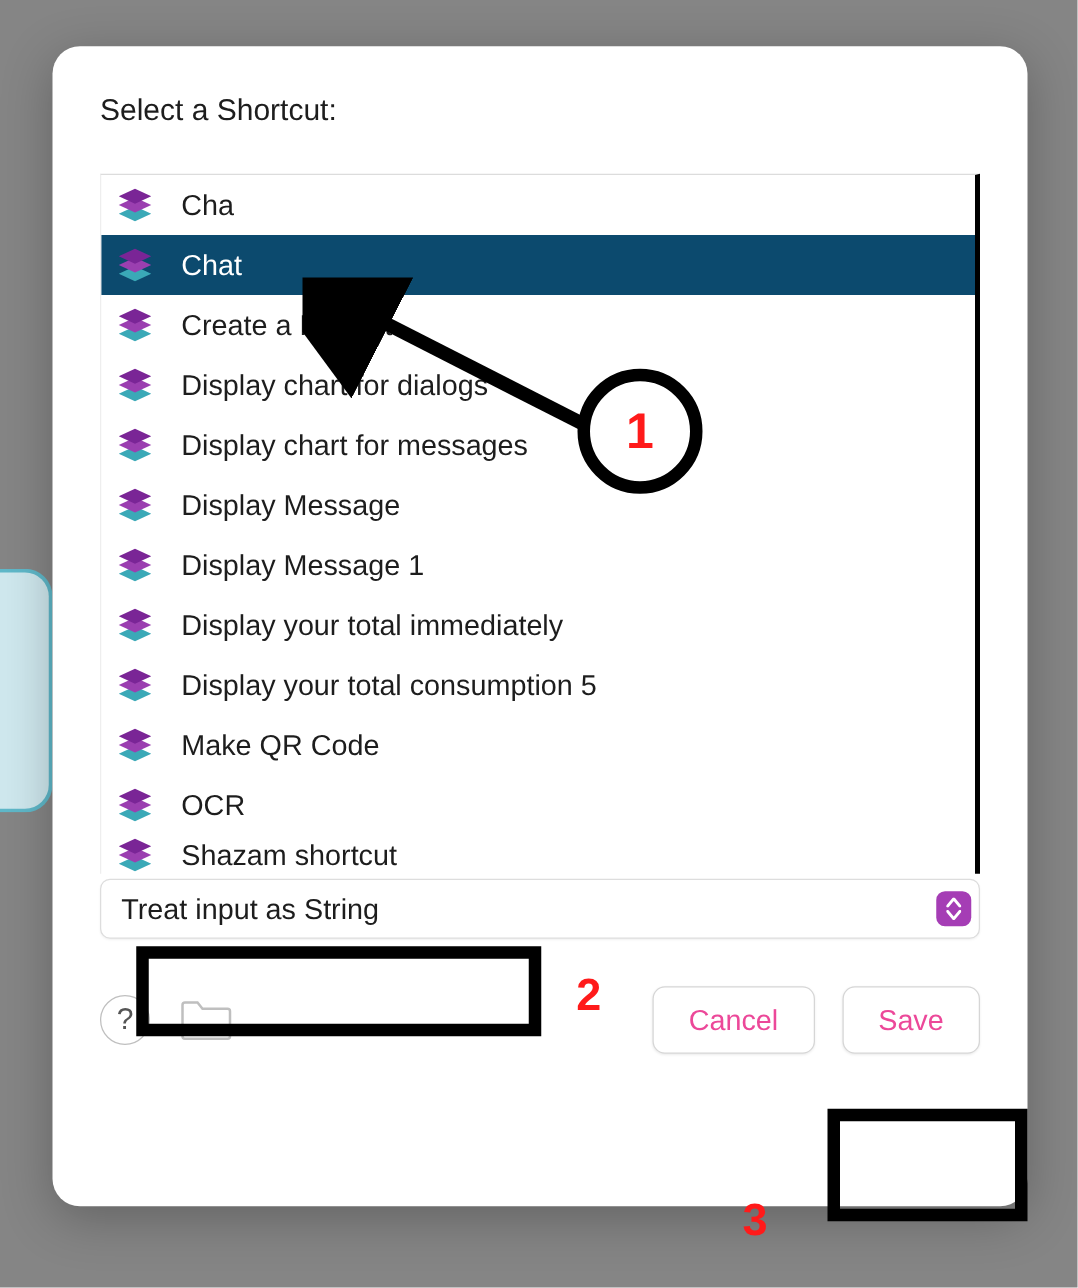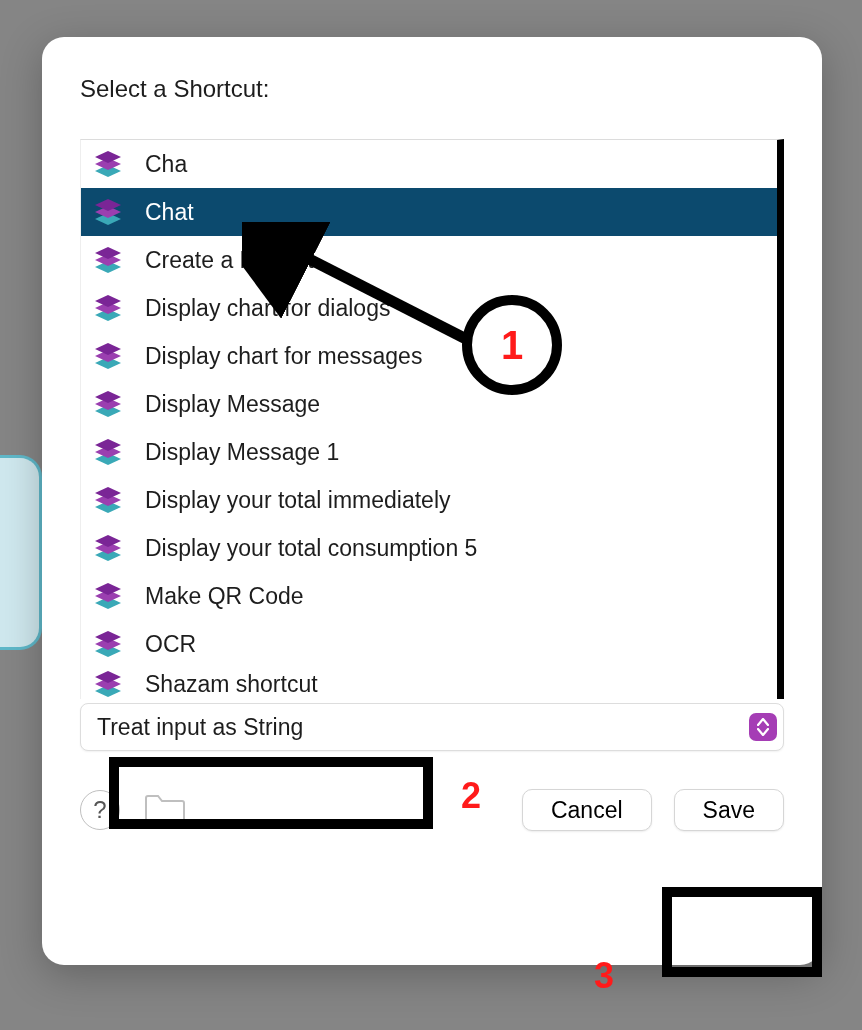--- a/index.html
+++ b/index.html
@@ -34,21 +34,21 @@
       box-shadow: 0 10px 40px rgba(0,0,0,0.25);
     }
     .dialog-title {
       font-size: 24px;
       color: #1d1d1d;
       margin-bottom: 18px;
     }
     .shortcut-list {
       border-top: 1px solid #dcdcdc;
       border-left: 1px solid #eee;
-      border-right: 7px solid #000000;
+      border-right: 4px solid #000000;
       height: 560px;
       overflow: hidden;
       position: relative;
       margin-top: 36px;
     }
     .shortcut-item {
       display: flex;
       align-items: center;
       height: 48px;
       padding-left: 8px;
@@ -134,27 +134,27 @@
       width: 46px;
       height: 38px;
       margin-left: 22px;
       display: flex;
       align-items: center;
       justify-content: center;
       cursor: pointer;
     }
     .spacer { flex: 1; }
     .btn {
-      height: 42px;
+      height: 54px;
       padding: 0 28px;
       border: 1px solid #d6d6d6;
       border-radius: 10px;
       background: #fff;
       font-size: 23px;
-      color: #000000;
+      color: #ec4899;
       cursor: pointer;
       box-shadow: 0 1px 2px rgba(0,0,0,0.08);
     }
     .btn + .btn { margin-left: 22px; }
 
     
     .annot-arrow { position: absolute; left: 200px; top: 185px; pointer-events: none; }
     .annot-circle-1 {
       position: absolute;
       left: 420px; top: 258px;

